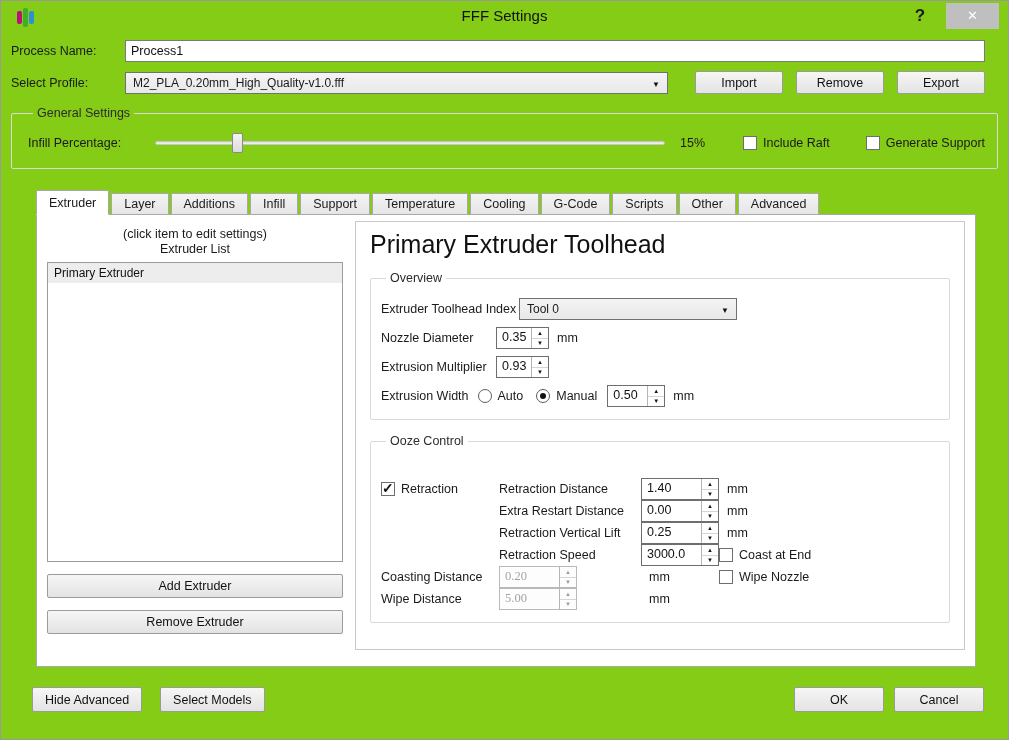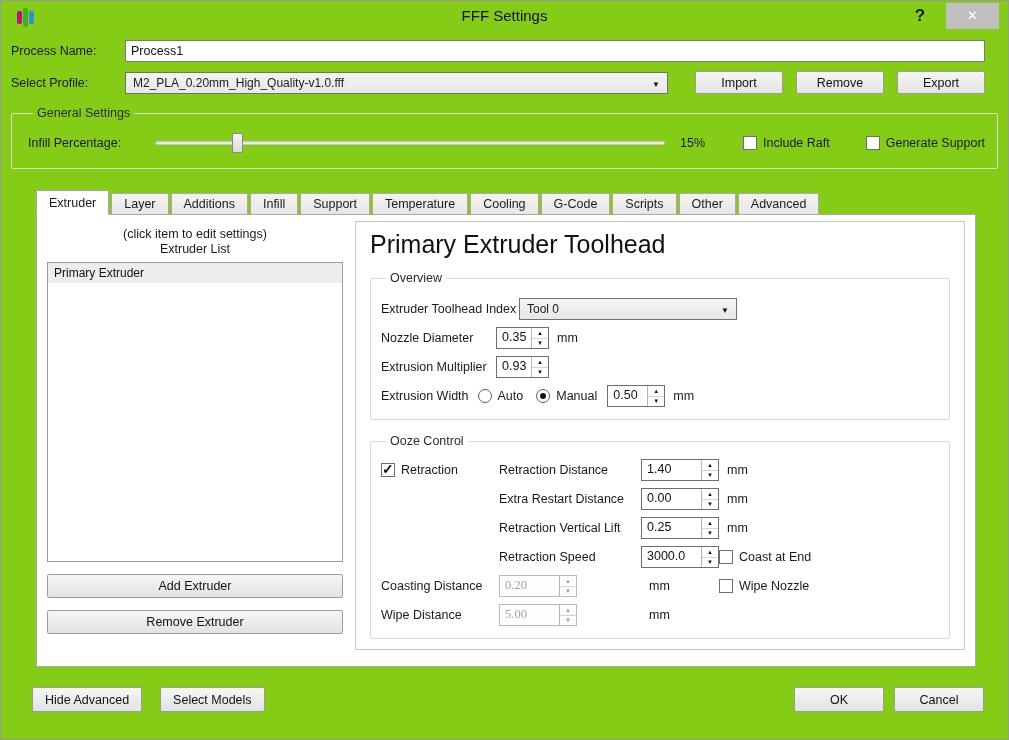--- a/index.html
+++ b/index.html
@@ -95,22 +95,22 @@
   .spin.disabled .spin-val { color:#a3a3a3; }
   .spin.disabled .spin-up::after, .spin.disabled .spin-dn::after { color:#9d9d9d; }
 
   
   .radio { width:14px; height:14px; border:1px solid #5e5e5e; border-radius:50%; background:#fff;
            position:relative; flex:none; display:inline-block; }
   .radio.selected::after { content:""; position:absolute; left:3px; top:3px; width:6px; height:6px;
                            border-radius:50%; background:#111; }
 
   
-  .ooze-grid { display:grid; grid-template-columns:118px 142px 78px 1fr; row-gap:7px;
-               align-items:center; margin-top:5px; font-size:12.5px; }
+  .ooze-grid { display:grid; grid-template-columns:118px 142px 78px 1fr; 
+               align-items:center; margin-top:24px; font-size:12.5px; }
   .ooze-grid > div { height:22px; display:flex; align-items:center; }
   .ooze-group { margin-top:14px; }
   .ov-group { margin-top:2px; }
 
   
   .footer { display:flex; align-items:center; margin:20px 24px 0 31px; }
   .footer .btn { height:25px; }
   .sm-btn { margin-right:18px; }
   .ok-btn { margin-left:auto; width:90px; }
   .cancel-btn { margin-left:10px; width:90px; }

